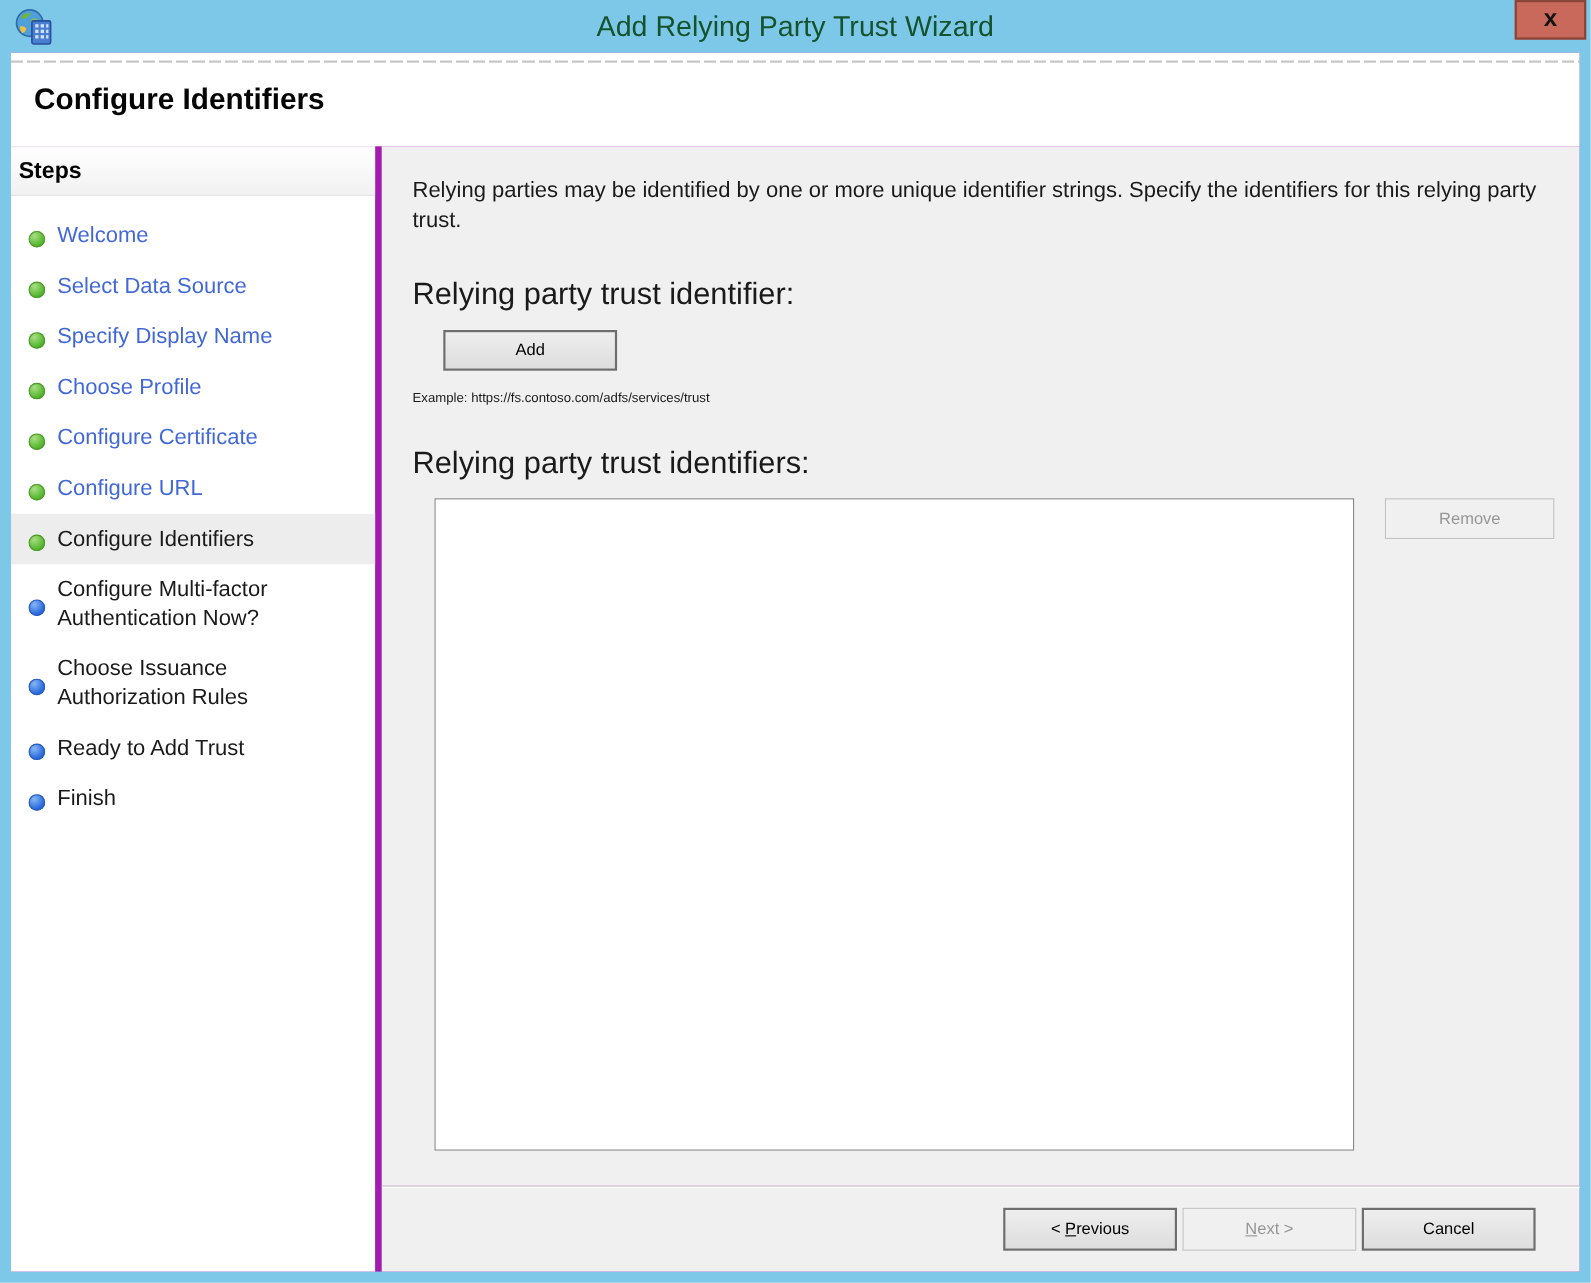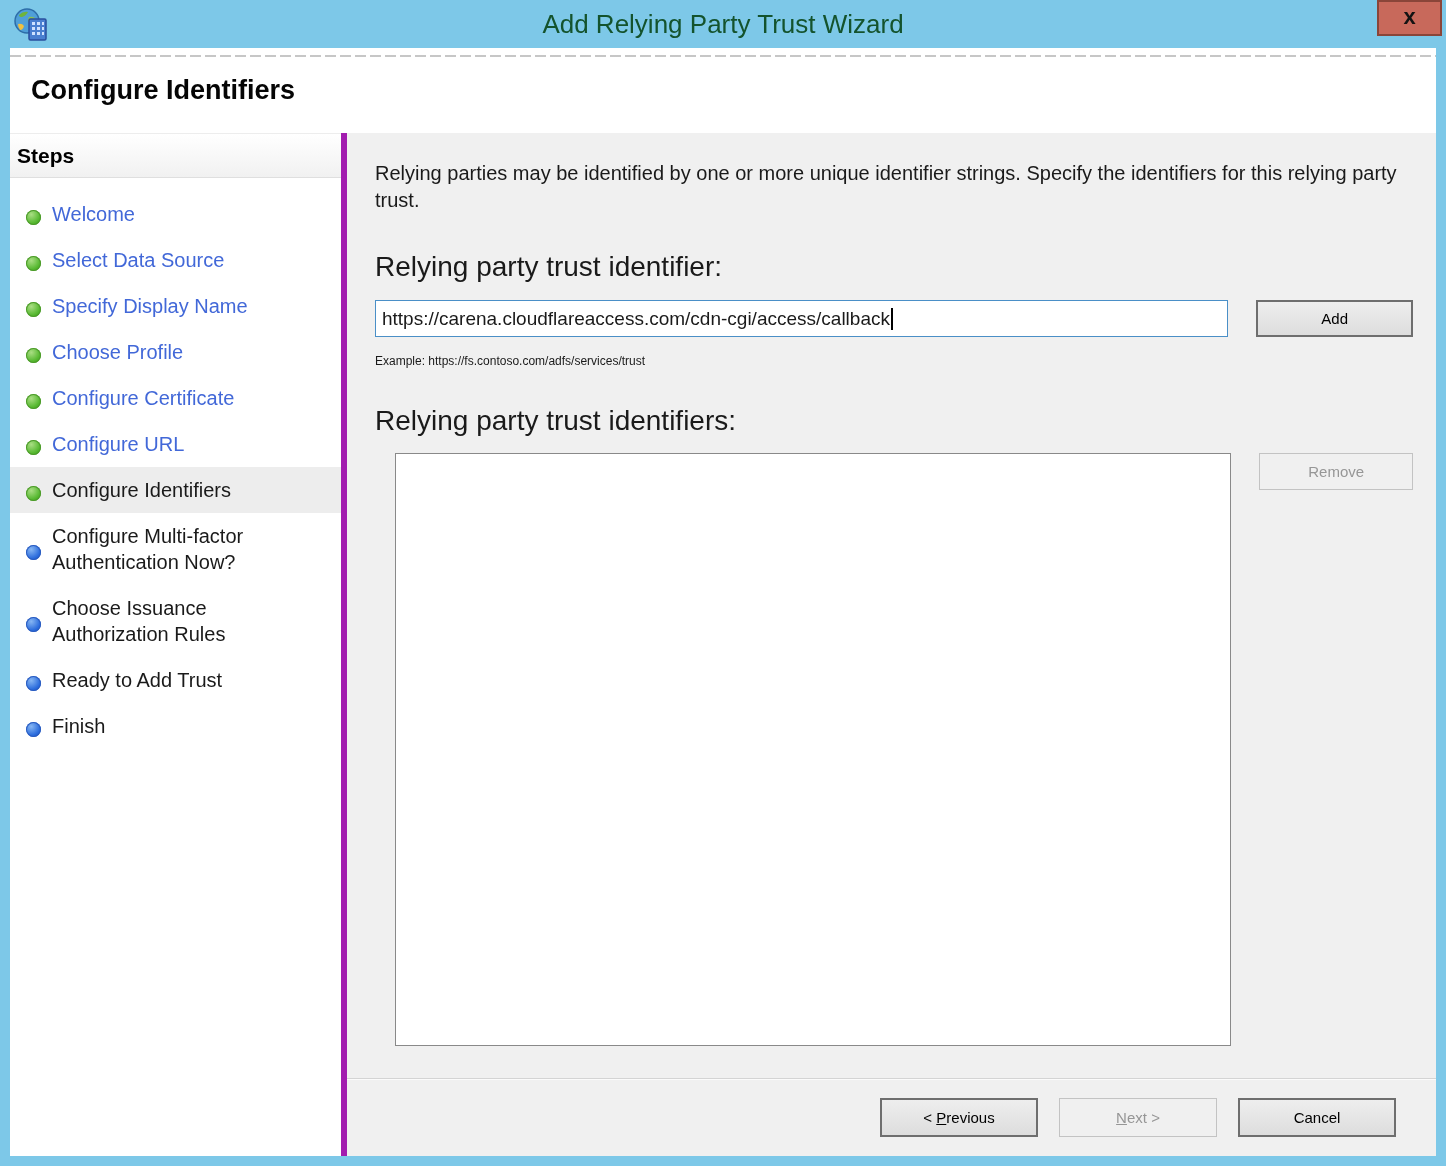--- a/index.html
+++ b/index.html
@@ -115,21 +115,21 @@
     width: 862px; align-self: stretch;
     background: #ffffff; border: 1px solid #898989;
   }
 
   
   .footer {
     flex: 0 0 78px; background: #f0f0f0;
     border-top: 1px solid #d4d4d4;
     box-shadow: inset 0 1px 0 #fbfbfb;
     display: flex; align-items: center; justify-content: flex-end;
-    gap: 21px; padding-right: 40px;
+    gap: 5px; padding-right: 40px;
   }
   .footer .btn { height: 39px; }
   .mn { text-decoration: underline; }
 </style>
 </head>
 <body>
 
 <div class="titlebar">
   <span class="app-icon">
     <svg viewBox="0 0 36 36" width="36" height="36">
@@ -216,24 +216,20 @@
     </div>
 
     <div class="content-col">
       <div class="content">
 
         <div class="description">Relying parties may be identified by one or more unique identifier strings. Specify the identifiers for this relying party trust.</div>
 
         <div class="field-label">Relying party trust identifier:</div>
 
         <div class="row input-row">
-          <div class="textbox" role="textbox">
-            <span>https://carena.cloudflareaccess.com/cdn-cgi/access/callback</span>
-              <span class="caret"></span>
-          </div>
           <button class="btn side-btn">
             <span>Add</span>
           </button>
         </div>
 
         <div class="example">Example: https://fs.contoso.com/adfs/services/trust</div>
 
         <div class="field-label list-label">Relying party trust identifiers:</div>
 
         <div class="row list-row">

